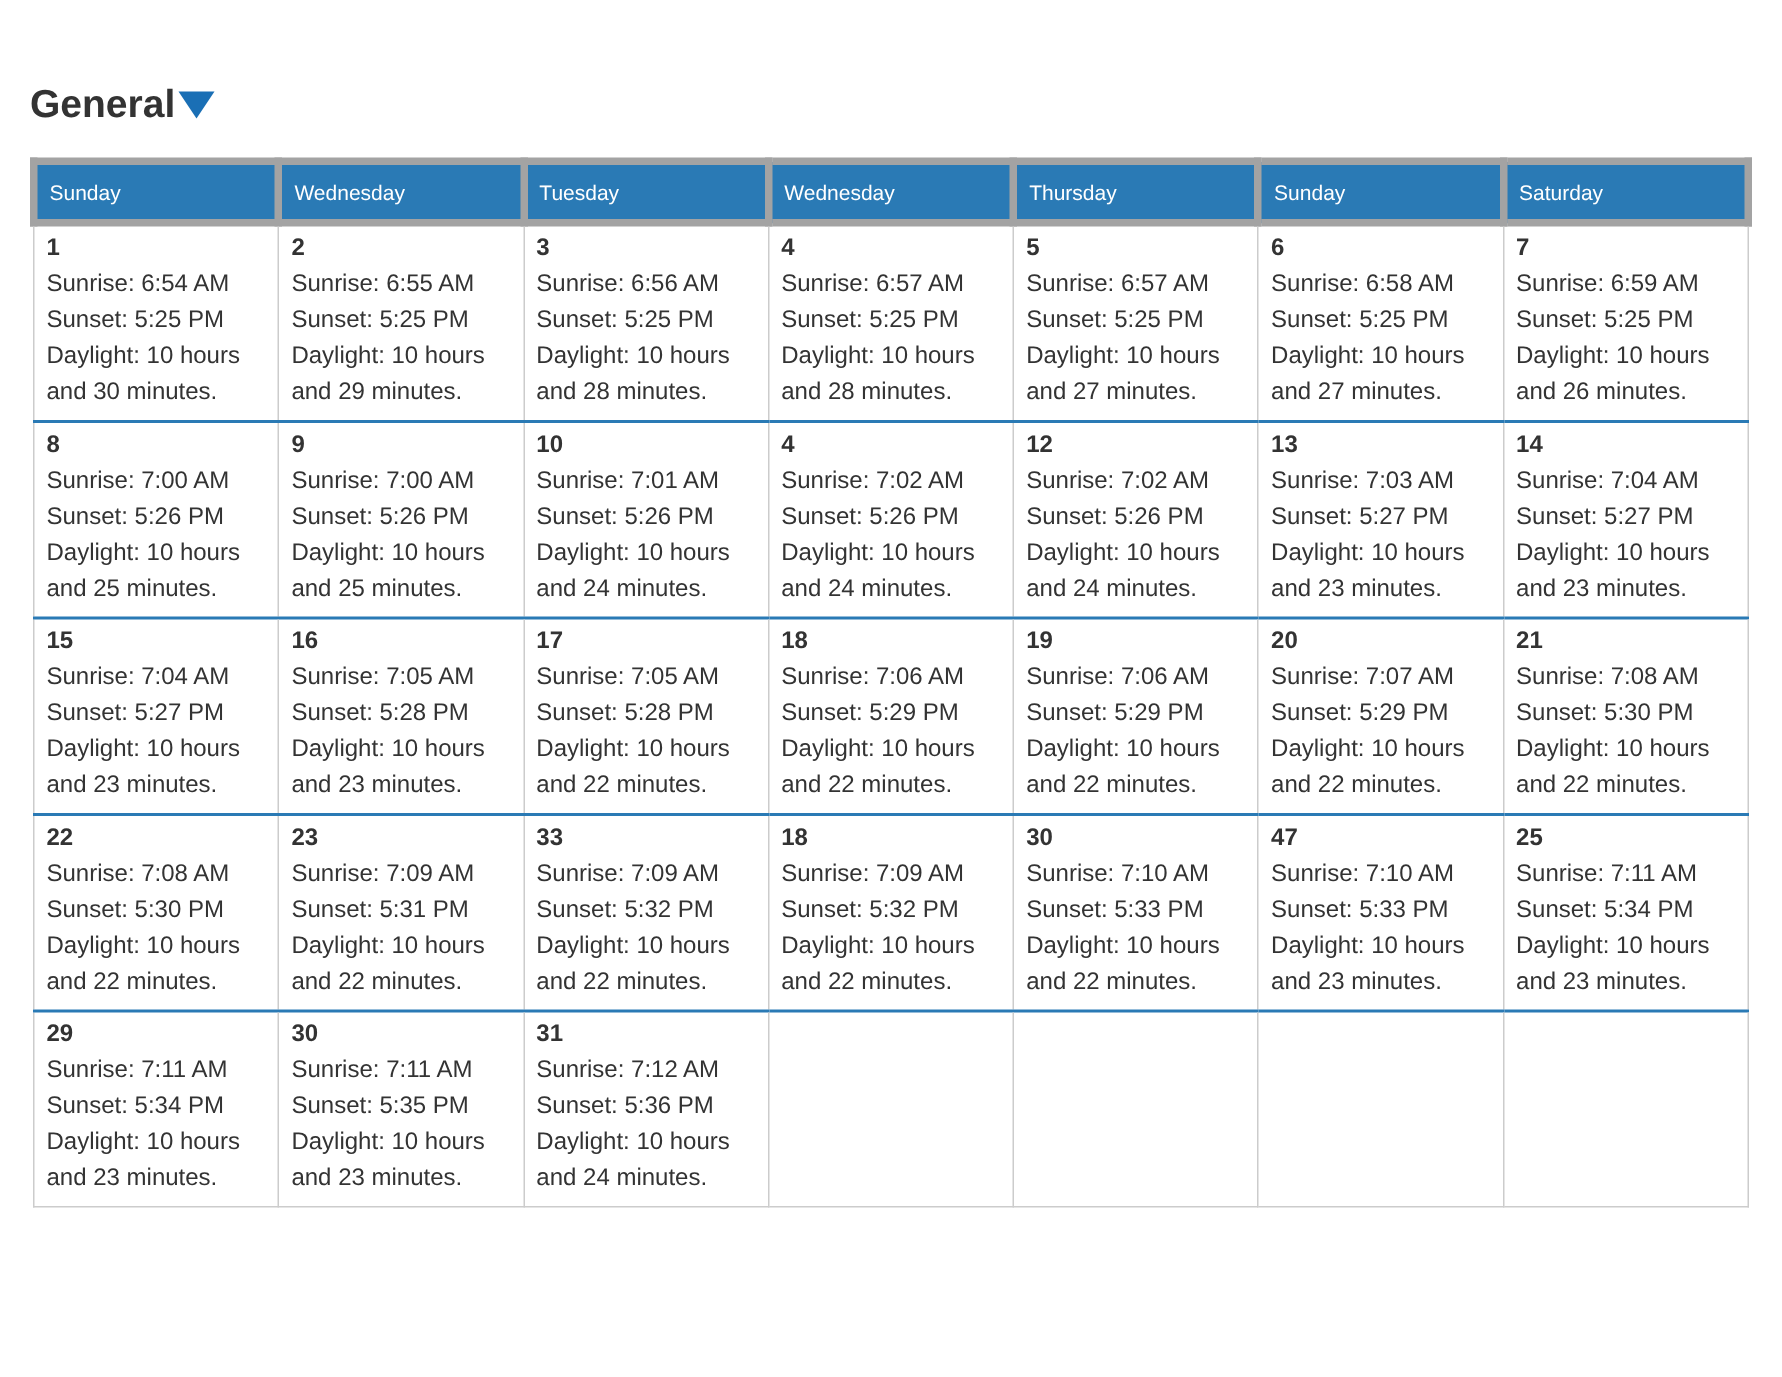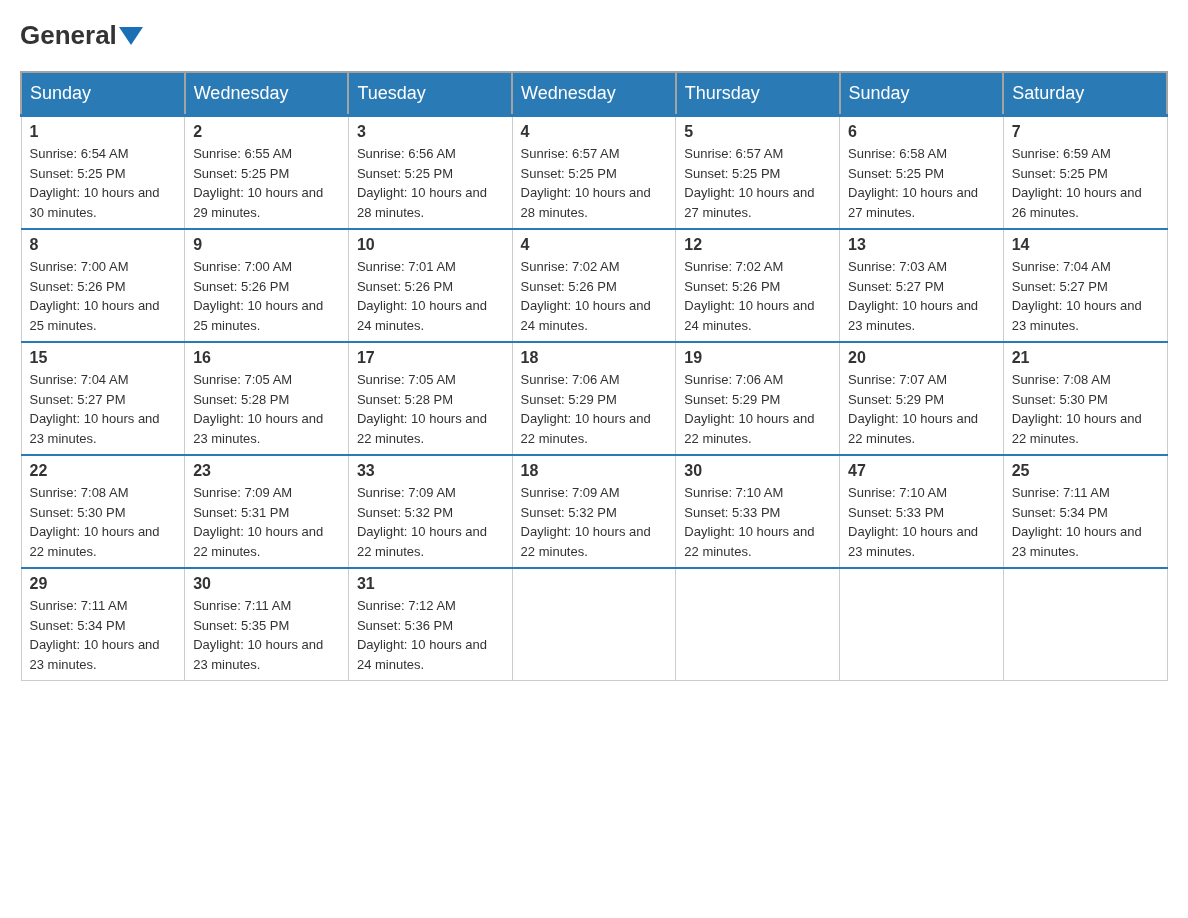--- a/index.html
+++ b/index.html
@@ -20,20 +20,21 @@
       display: flex;
       flex-direction: column;
       align-items: flex-start;
     }
     .logo-text {
       display: flex;
       align-items: center;
       font-size: 26px;
       font-weight: bold;
       color: #333;
+      margin-top: 34px;
     }
     .logo-general { color: #333; }
     .logo-triangle {
       width: 0;
       height: 0;
       border-left: 12px solid transparent;
       border-right: 12px solid transparent;
       border-top: 18px solid #1a6fb5;
       margin: 0 2px;
       display: inline-block;
@@ -58,44 +59,44 @@
     }
     .calendar {
       width: 100%;
       border-collapse: collapse;
     }
     .calendar th {
       background: #2a7ab5;
       color: #fff;
       padding: 10px 8px;
       text-align: left;
-      font-size: 18px;
+      font-size: 14px;
       font-weight: normal;
-      border: 2px solid #a3a3a3;
+      border: 5px solid #a3a3a3;
     }
     .calendar td {
       vertical-align: top;
       padding: 6px 8px;
       border: 1px solid #ccc;
       font-size: 13px;
       color: #333;
       width: 14.28%;
       min-height: 90px;
       background: #fff;
     }
     .calendar tr:first-child td { border-top: 3px solid #2a7ab5; }
     .calendar tbody tr td { border-top: 2px solid #2a7ab5; }
     .day-num {
       font-size: 16px;
       font-weight: bold;
       display: block;
       margin-bottom: 3px;
     }
     .cell-content {
-      font-size: 13px;
+      font-size: 16px;
       line-height: 1.5;
     }
     .empty-cell { background: #fff; }
   </style>
 </head>
 <body>
 
 <div class="header">
   <div class="logo">
     <div class="logo-text">

